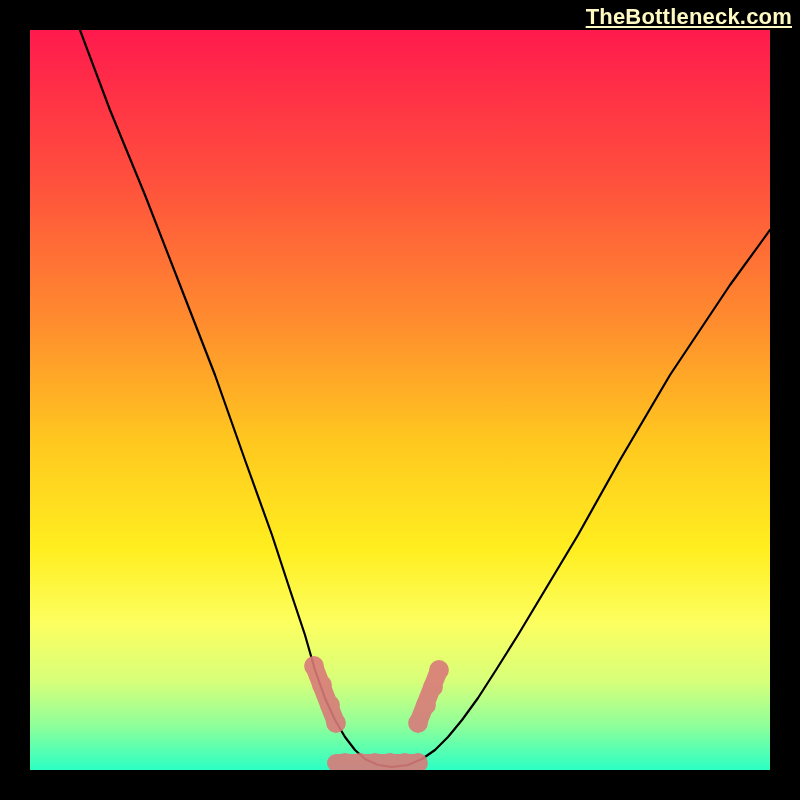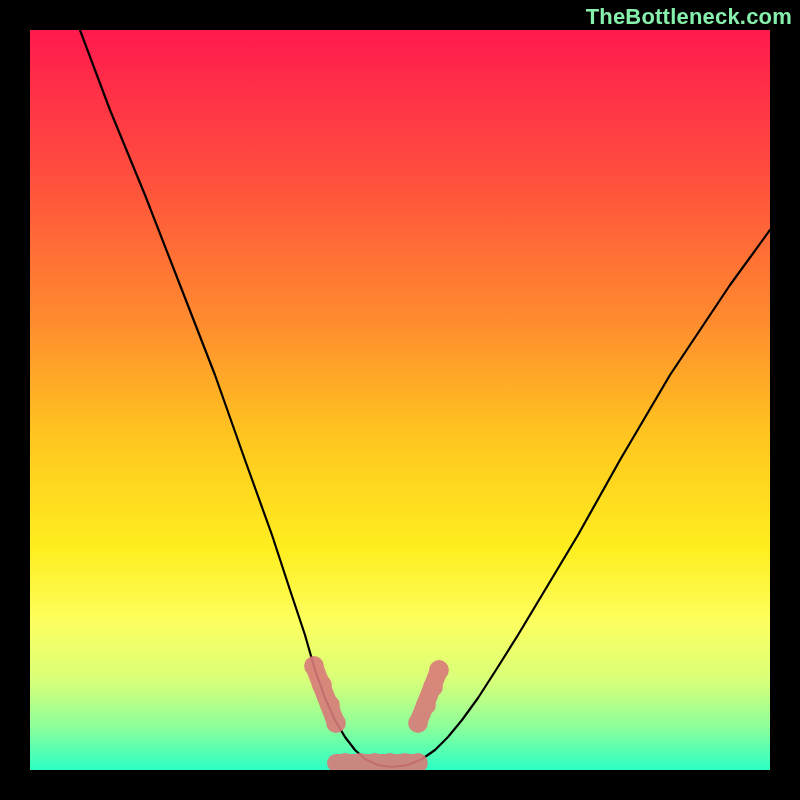--- a/index.html
+++ b/index.html
@@ -10,23 +10,24 @@
     height: 800px;
     background: #000;
   }
   .watermark {
     position: absolute;
     top: 4px;
     right: 8px;
     font-family: Arial, Helvetica, sans-serif;
     font-size: 22px;
     font-weight: 600;
-    color: #86efac;
+    color: #fef9c3;
     letter-spacing: 0.2px;
     z-index: 5;
+    text-decoration: underline;
   }
   .plot {
     position: absolute;
     left: 30px;
     top: 30px;
     width: 740px;
     height: 740px;
   }
   svg { display: block; }
 </style>

